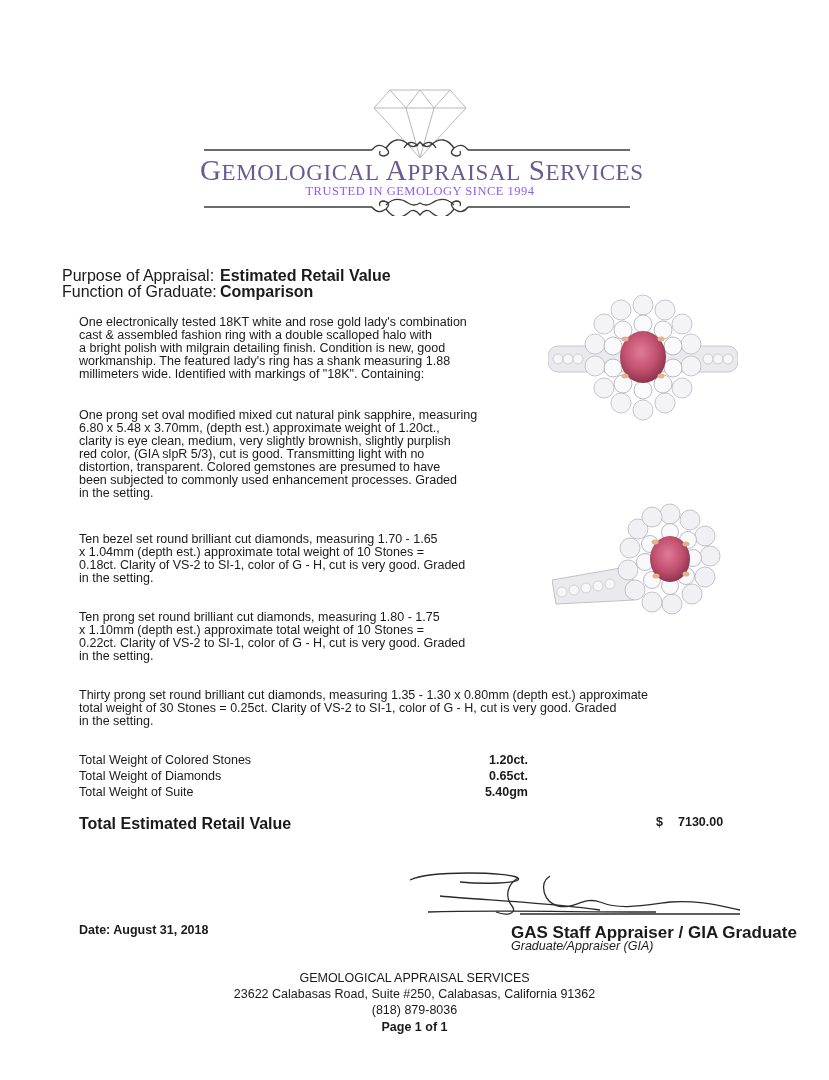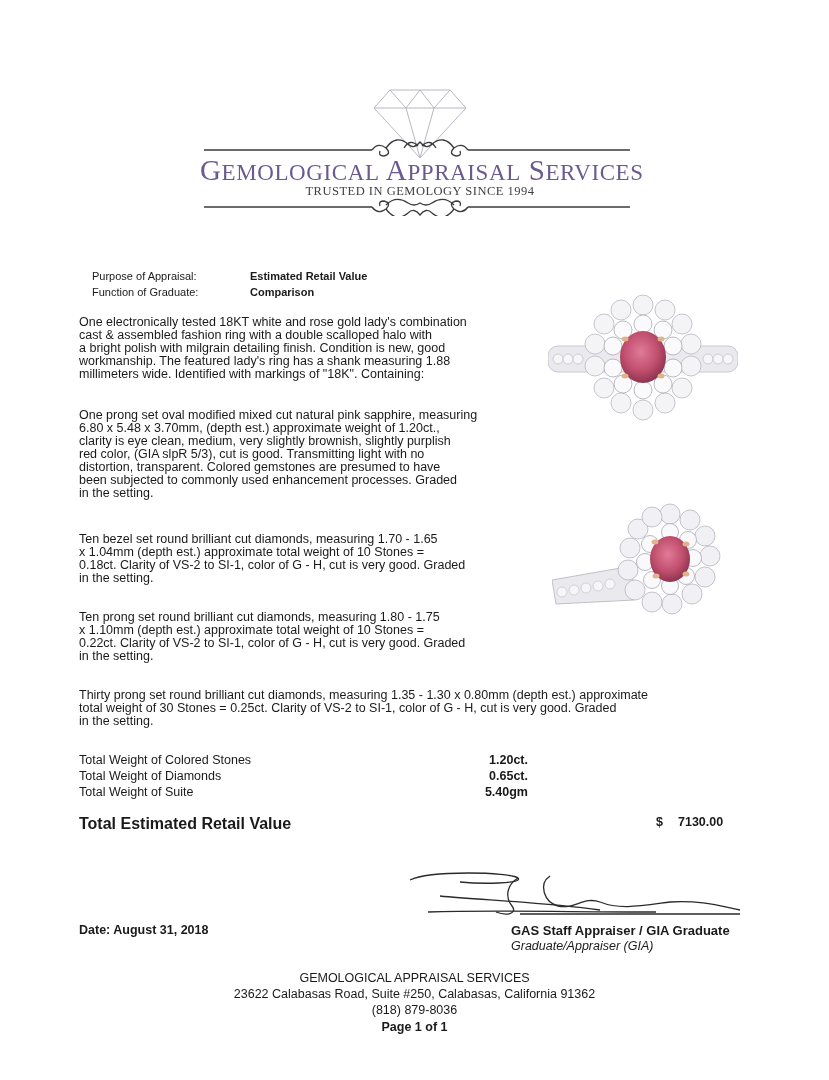--- a/index.html
+++ b/index.html
@@ -12,42 +12,42 @@
     .logo { position: absolute; left: 200px; top: 86px; width: 440px; height: 130px; }
     .logo svg { position: absolute; left: 0; top: 0; }
     .logo-title {
       position: absolute; left: 0; width: 440px; top: 68px; text-align: center;
       font-family: "Liberation Serif", serif; font-size: 29px; color: #6a5a90;
       letter-spacing: 0.6px; white-space: nowrap;
     }
     .logo-title .sc { font-size: 23px; }
     .logo-sub {
       position: absolute; left: 0; width: 440px; top: 98px; text-align: center;
-      font-family: "Liberation Serif", serif; font-size: 12.5px; color: #404040;
+      font-family: "Liberation Serif", serif; font-size: 12.5px; color: #8b5cf6;
       letter-spacing: 0.5px; white-space: nowrap;
     }
 
     
-    .meta-row { position: absolute; left: 92px; font-size: 11px; line-height: 16px; white-space: nowrap; }
+    .meta-row { position: absolute; left: 62px; font-size: 16px; line-height: 16px; white-space: nowrap; }
     .meta-row .lbl { display: inline-block; width: 158px; }
     .meta-row .val { font-weight: bold; }
 
     .para {
       position: absolute; left: 79px; font-size: 12.5px; line-height: 13px; white-space: pre-line;
     }
 
     .totals-lbl { position: absolute; left: 79px; font-size: 12.5px; line-height: 16px; }
     .totals-val { position: absolute; left: 478px; width: 50px; text-align: right; font-size: 12.5px; line-height: 16px; font-weight: bold; }
 
     .grand-lbl { position: absolute; left: 79px; top: 815px; font-size: 16px; font-weight: bold; }
     .grand-cur { position: absolute; left: 656px; top: 815px; font-size: 12.5px; font-weight: bold; }
     .grand-val { position: absolute; left: 678px; top: 815px; font-size: 12.5px; font-weight: bold; }
 
     .date { position: absolute; left: 79px; top: 923px; font-size: 12.5px; font-weight: bold; }
-    .signer { position: absolute; left: 511px; top: 923px; font-size: 13px; font-weight: bold; white-space: nowrap; }
+    .signer { position: absolute; left: 511px; top: 923px; font-size: 17px; font-weight: bold; white-space: nowrap; }
     .signer-sub { position: absolute; left: 511px; top: 939px; font-size: 12.5px; font-style: italic; white-space: nowrap; }
 
     .footer { position: absolute; left: 0; width: 829px; text-align: center; font-size: 12.5px; line-height: 16.5px; }
 
     .ring { position: absolute; }
   </style>
 </head>
 <body>
 
 <div class="logo">

